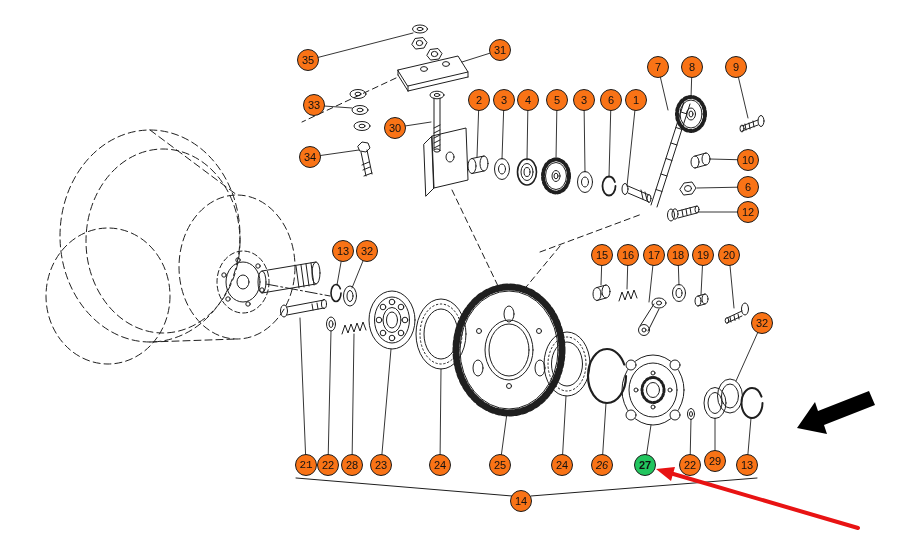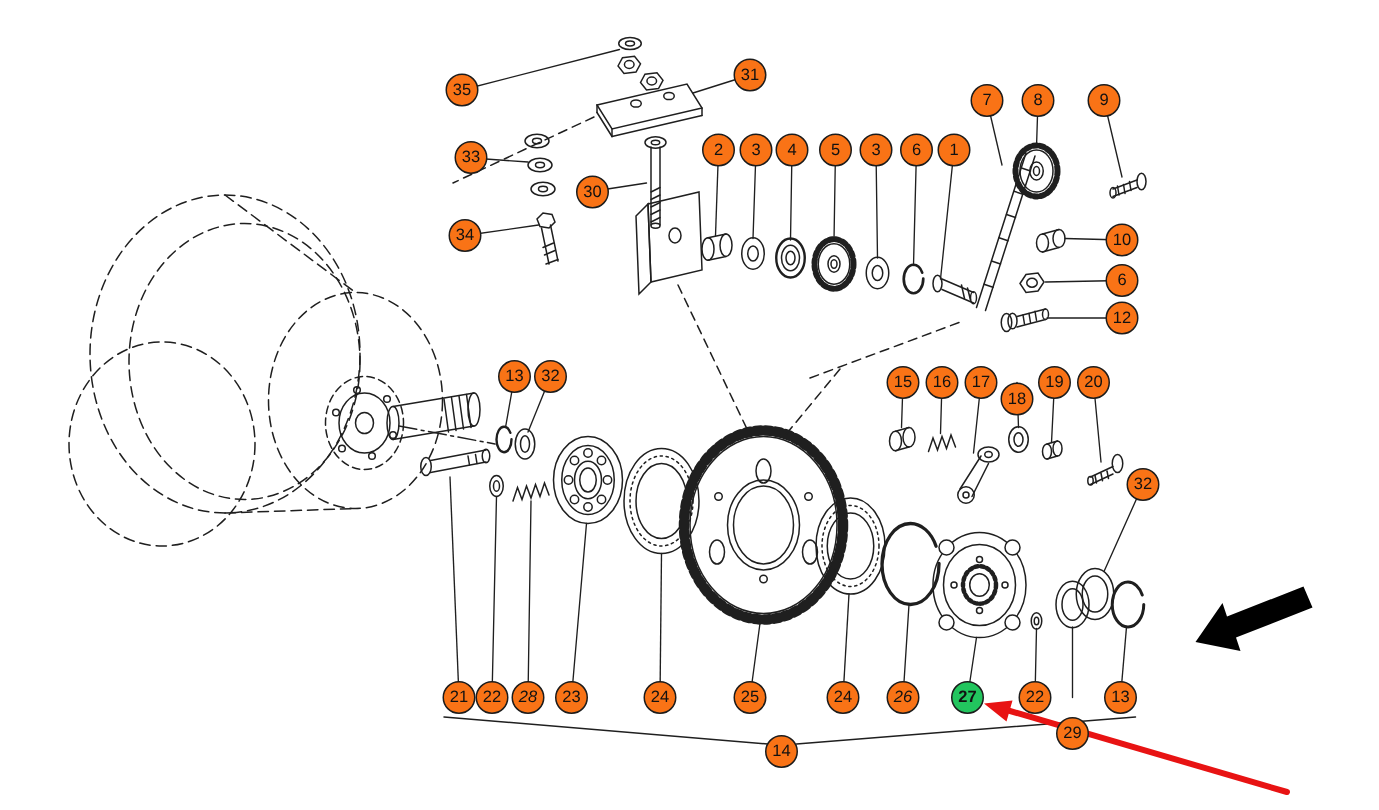--- a/index.html
+++ b/index.html
@@ -400,32 +400,32 @@
       <div class="callout" style="left: 681px; top: 56px;">8</div>
       <div class="callout" style="left: 725px; top: 56px;">9</div>
       <div class="callout" style="left: 737px; top: 149px;">10</div>
       <div class="callout" style="left: 737px; top: 176px;">6</div>
       <div class="callout" style="left: 737px; top: 201px;">12</div>
       <div class="callout" style="left: 332px; top: 240px;">13</div>
       <div class="callout" style="left: 356px; top: 240px;">32</div>
       <div class="callout" style="left: 591px; top: 244px;">15</div>
       <div class="callout" style="left: 617px; top: 244px;">16</div>
       <div class="callout" style="left: 643px; top: 244px;">17</div>
-      <div class="callout" style="left: 667px; top: 255px;">18</div>
+      <div class="callout" style="left: 667px; top: 244px;">18</div>
       <div class="callout" style="left: 692px; top: 244px;">19</div>
       <div class="callout" style="left: 718px; top: 244px;">20</div>
       <div class="callout" style="left: 751px; top: 312px;">32</div>
-      <div class="callout" style="left: 295px; top: 454px;">21</div>
+      <div class="callout" style="left: 295px; top: 454px; font-family: Liberation Mono, monospace;">21</div>
       <div class="callout" style="left: 317px; top: 454px;">22</div>
-      <div class="callout" style="left: 341px; top: 454px; font-style: italic;">28</div>
+      <div class="callout" style="left: 341px; top: 454px;">28</div>
       <div class="callout" style="left: 370px; top: 454px;">23</div>
       <div class="callout" style="left: 429px; top: 454px;">24</div>
       <div class="callout" style="left: 489px; top: 454px;">25</div>
       <div class="callout" style="left: 551px; top: 454px;">24</div>
       <div class="callout" style="left: 591px; top: 454px; font-style: italic;">26</div>
       <div class="callout highlight" style="left: 634px; top: 454px; background: #22c55e;">27</div>
       <div class="callout" style="left: 679px; top: 454px;">22</div>
-      <div class="callout" style="left: 704px; top: 478px;">29</div>
+      <div class="callout" style="left: 704px; top: 450px;">29</div>
       <div class="callout" style="left: 736px; top: 454px;">13</div>
       <div class="callout" style="left: 510px; top: 490px;">14</div>
     </div>
 
 </div>
 
 </body></html>

